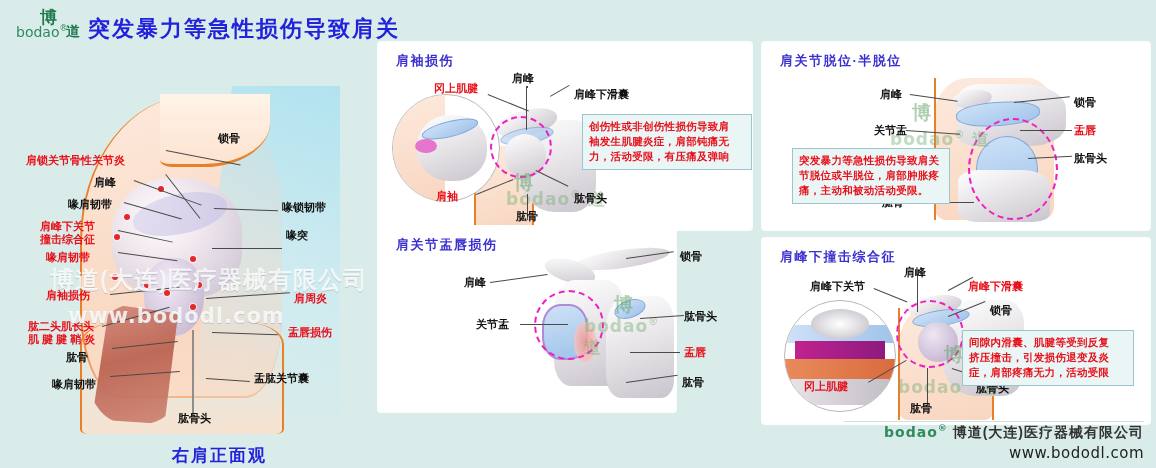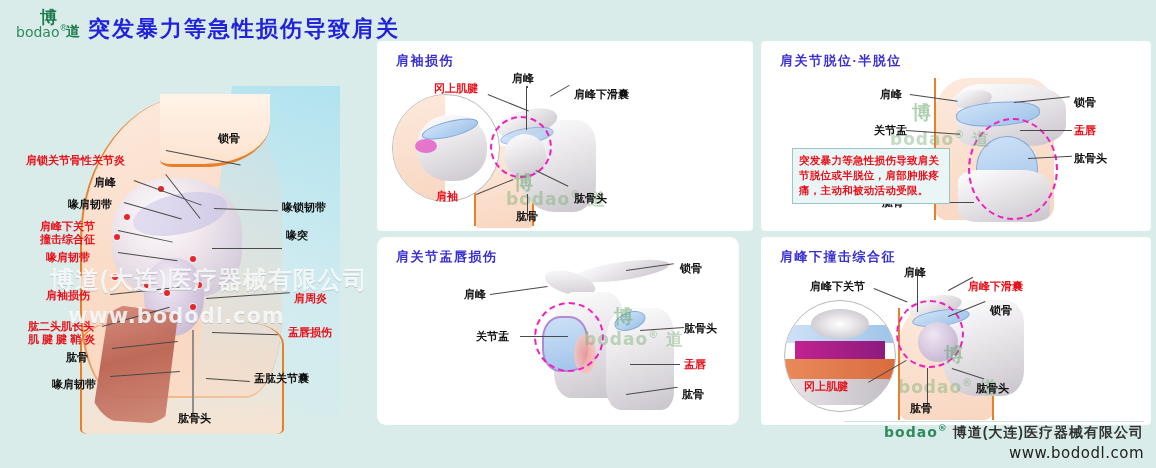--- a/index.html
+++ b/index.html
@@ -72,21 +72,21 @@
   .lbl.blk{color:#111;}
   .lbl.red{color:#e8101a;}
   .lead{position:absolute;height:0;border-top:1px solid #4a4a4a;transform-origin:0 0;}
 
   
   #grid{position:absolute;left:378px;top:42px;width:772px;height:382px;}
   .quad{position:absolute;background:#ffffff;border-radius:3px;
      box-shadow:0 0 0 1px rgba(255,255,255,.9);}
   #q1{left:0;top:0;width:374px;height:188px;}
   #q2{left:384px;top:0;width:388px;height:188px;}
-  #q3{left:0;top:196px;width:360px;height:186px;border-radius:8px;}
+  #q3{left:0;top:184px;width:298px;height:186px;}
   #q4{left:384px;top:196px;width:388px;height:186px;}
   .quad-title{position:absolute;left:18px;top:10px;font-size:13px;font-weight:bold;
      color:#3a2fcf;letter-spacing:1.5px;}
 
   
   .callout{position:absolute;background:#eaf6f6;border:1px solid #9dc4c8;
      color:#e8101a;font-size:10.5px;font-weight:bold;line-height:1.45;
      padding:4px 6px;letter-spacing:.3px;}
   .callout .line{display:block;white-space:nowrap;}
 
@@ -182,20 +182,21 @@
     <div class="lbl blk" style="left:276px;top:153px;">喙锁韧带</div>
     <div class="lbl blk" style="left:280px;top:181px;">喙突</div>
     <div class="lbl red" style="left:288px;top:244px;">肩周炎</div>
     <div class="lbl red" style="left:282px;top:278px;">盂唇损伤</div>
     <div class="lbl blk" style="left:248px;top:324px;">盂肱关节囊</div>
     <div class="lbl blk" style="left:172px;top:364px;">肱骨头</div>
 
     <div class="wm" id="wm-cn">博道(大连)医疗器械有限公司</div>
     <div class="wm" id="wm-url">www.bododl.com</div>
 
+    <div id="left-caption">右肩正面观</div>
   </div>
 
   <div id="grid">
 
     <div class="quad" id="q1">
       <div class="quad-title">肩袖损伤</div>
 
       <div class="skin" style="left:96px;top:104px;width:60px;height:82px;border-radius:36% 30% 8% 8%;"></div>
       <div class="orangeline" style="left:96px;top:104px;height:80px;"></div>
       <div class="orangeline" style="left:154px;top:104px;height:80px;"></div>
@@ -221,20 +222,25 @@
       <div class="lead" style="left:158px;top:128px;width:36px;transform:rotate(26deg);"></div>
       <div class="lead" style="left:150px;top:152px;width:26px;transform:rotate(90deg);"></div>
 
       <div class="lbl red" style="left:56px;top:40px;">冈上肌腱</div>
       <div class="lbl blk" style="left:134px;top:30px;">肩峰</div>
       <div class="lbl blk" style="left:196px;top:46px;">肩峰下滑囊</div>
       <div class="lbl red" style="left:58px;top:148px;">肩袖</div>
       <div class="lbl blk" style="left:196px;top:150px;">肱骨头</div>
       <div class="lbl blk" style="left:138px;top:168px;">肱骨</div>
 
+      <div class="callout" style="left:204px;top:72px;width:156px;">
+        <span class="line">创伤性或非创伤性损伤导致肩</span>
+        <span class="line">袖发生肌腱炎症，肩部钝痛无</span>
+        <span class="line">力，活动受限，有压痛及弹响</span>
+      </div>
     </div>
 
     <div class="quad" id="q2">
       <div class="quad-title">肩关节脱位·半脱位</div>
 
       <div class="skin" style="left:172px;top:36px;width:120px;height:142px;border-radius:28% 22% 10% 10%;"></div>
       <div class="orangeline" style="left:172px;top:36px;height:142px;"></div>
       <div class="bone" style="left:196px;top:42px;width:108px;height:62px;border-radius:22% 40% 34% 16%;"></div>
       <div class="bone" style="left:190px;top:48px;width:40px;height:18px;border-radius:50%;transform:rotate(-8deg);"></div>
       <div class="blue" style="left:194px;top:60px;width:82px;height:22px;border-radius:45%;transform:rotate(-4deg);"></div>
@@ -325,20 +331,25 @@
       <div class="lead" style="left:166px;top:130px;width:38px;transform:rotate(90deg);"></div>
 
       <div class="lbl blk" style="left:48px;top:42px;">肩峰下关节</div>
       <div class="lbl blk" style="left:142px;top:28px;">肩峰</div>
       <div class="lbl red" style="left:206px;top:42px;">肩峰下滑囊</div>
       <div class="lbl blk" style="left:228px;top:66px;">锁骨</div>
       <div class="lbl red" style="left:42px;top:142px;">冈上肌腱</div>
       <div class="lbl blk" style="left:214px;top:144px;">肱骨头</div>
       <div class="lbl blk" style="left:148px;top:164px;">肱骨</div>
 
+      <div class="callout" style="left:200px;top:92px;width:158px;">
+        <span class="line">间隙内滑囊、肌腱等受到反复</span>
+        <span class="line">挤压撞击，引发损伤退变及炎</span>
+        <span class="line">症，肩部疼痛无力，活动受限</span>
+      </div>
     </div>
   </div>
 
   <div id="footer-rule"></div>
   <div id="footer">
     <div id="footer-line1"><span class="bd">bodao</span><span class="bd" style="font-size:9px;vertical-align:super;">®</span> <span>博道(大连)医疗器械有限公司</span></div>
     <div id="footer-line2">www.bododl.com</div>
   </div>
 
 </div>

